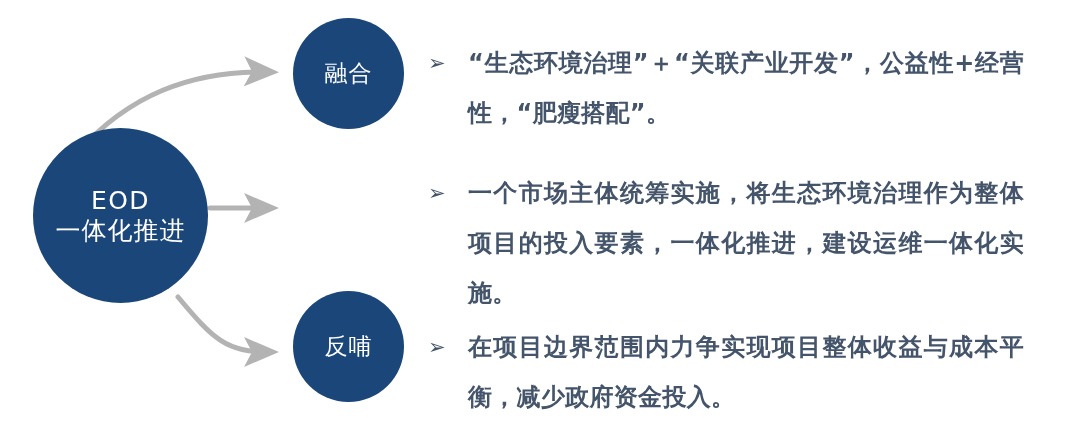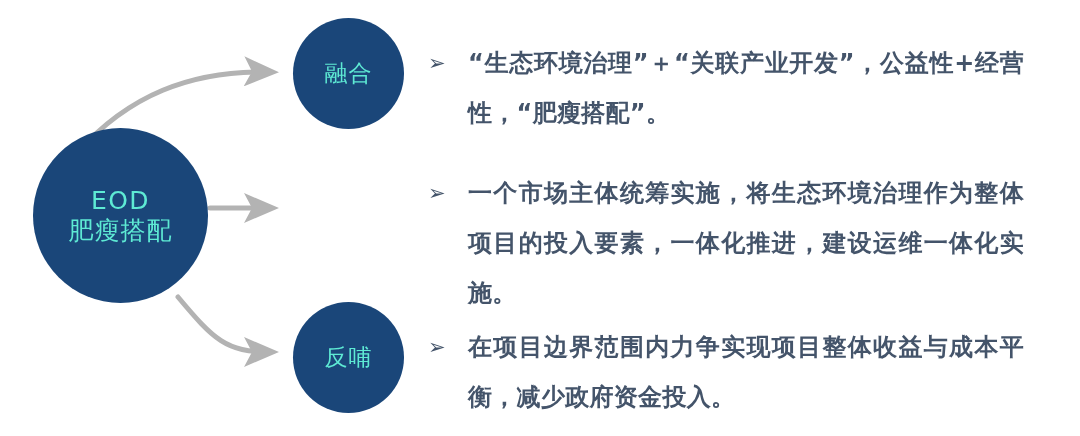--- a/index.html
+++ b/index.html
@@ -33,21 +33,21 @@
   }
 
   
   .circle {
     position: absolute;
     border-radius: 50%;
     display: flex;
     align-items: center;
     justify-content: center;
     text-align: center;
-    color: #5eead4;
+    color: #ffffff;
     box-sizing: border-box;
   }
 
   .core-circle {
     left: 33px;
     top: 128px;
     width: 175px;
     height: 175px;
     background: #1a4679;
     flex-direction: column;
@@ -70,21 +70,21 @@
   .node-circle {
     left: 293px;
     width: 111px;
     height: 111px;
     background: #1a4679;
     font-size: 23px;
     letter-spacing: 1px;
   }
   .node-1 { top: 18px; }
   .node-2 { top: 152px; }
-  .node-3 { top: 302px; }
+  .node-3 { top: 291px; }
 
   
   .bullet-block {
     position: absolute;
     left: 428px;
     width: 596px;
     display: flex;
     align-items: flex-start;
     color: #44546a;
   }
@@ -124,21 +124,21 @@
 
     <path d="M 78 152 C 128 96 190 70 270 72" fill="none" stroke="#b3b3b3" stroke-width="5" stroke-linecap="round" marker-end="url(#arrowhead)"></path>
 
     <path d="M 210 208 L 270 208" fill="none" stroke="#b3b3b3" stroke-width="5" stroke-linecap="round" marker-end="url(#arrowhead)"></path>
 
     <path d="M 178 297 C 214 340 226 352 270 352" fill="none" stroke="#b3b3b3" stroke-width="5" stroke-linecap="round" marker-end="url(#arrowhead)"></path>
   </svg>
 
   <div class="circle core-circle">
     <span class="core-line core-line-en">EOD</span>
-    <span class="core-line core-line-cn">肥瘦搭配</span>
+    <span class="core-line core-line-cn">一体化推进</span>
   </div>
 
   <div class="circle node-circle node-1">
     <span>融合</span>
   </div>
 
 
   <div class="circle node-circle node-3">
     <span>反哺</span>
   </div>

